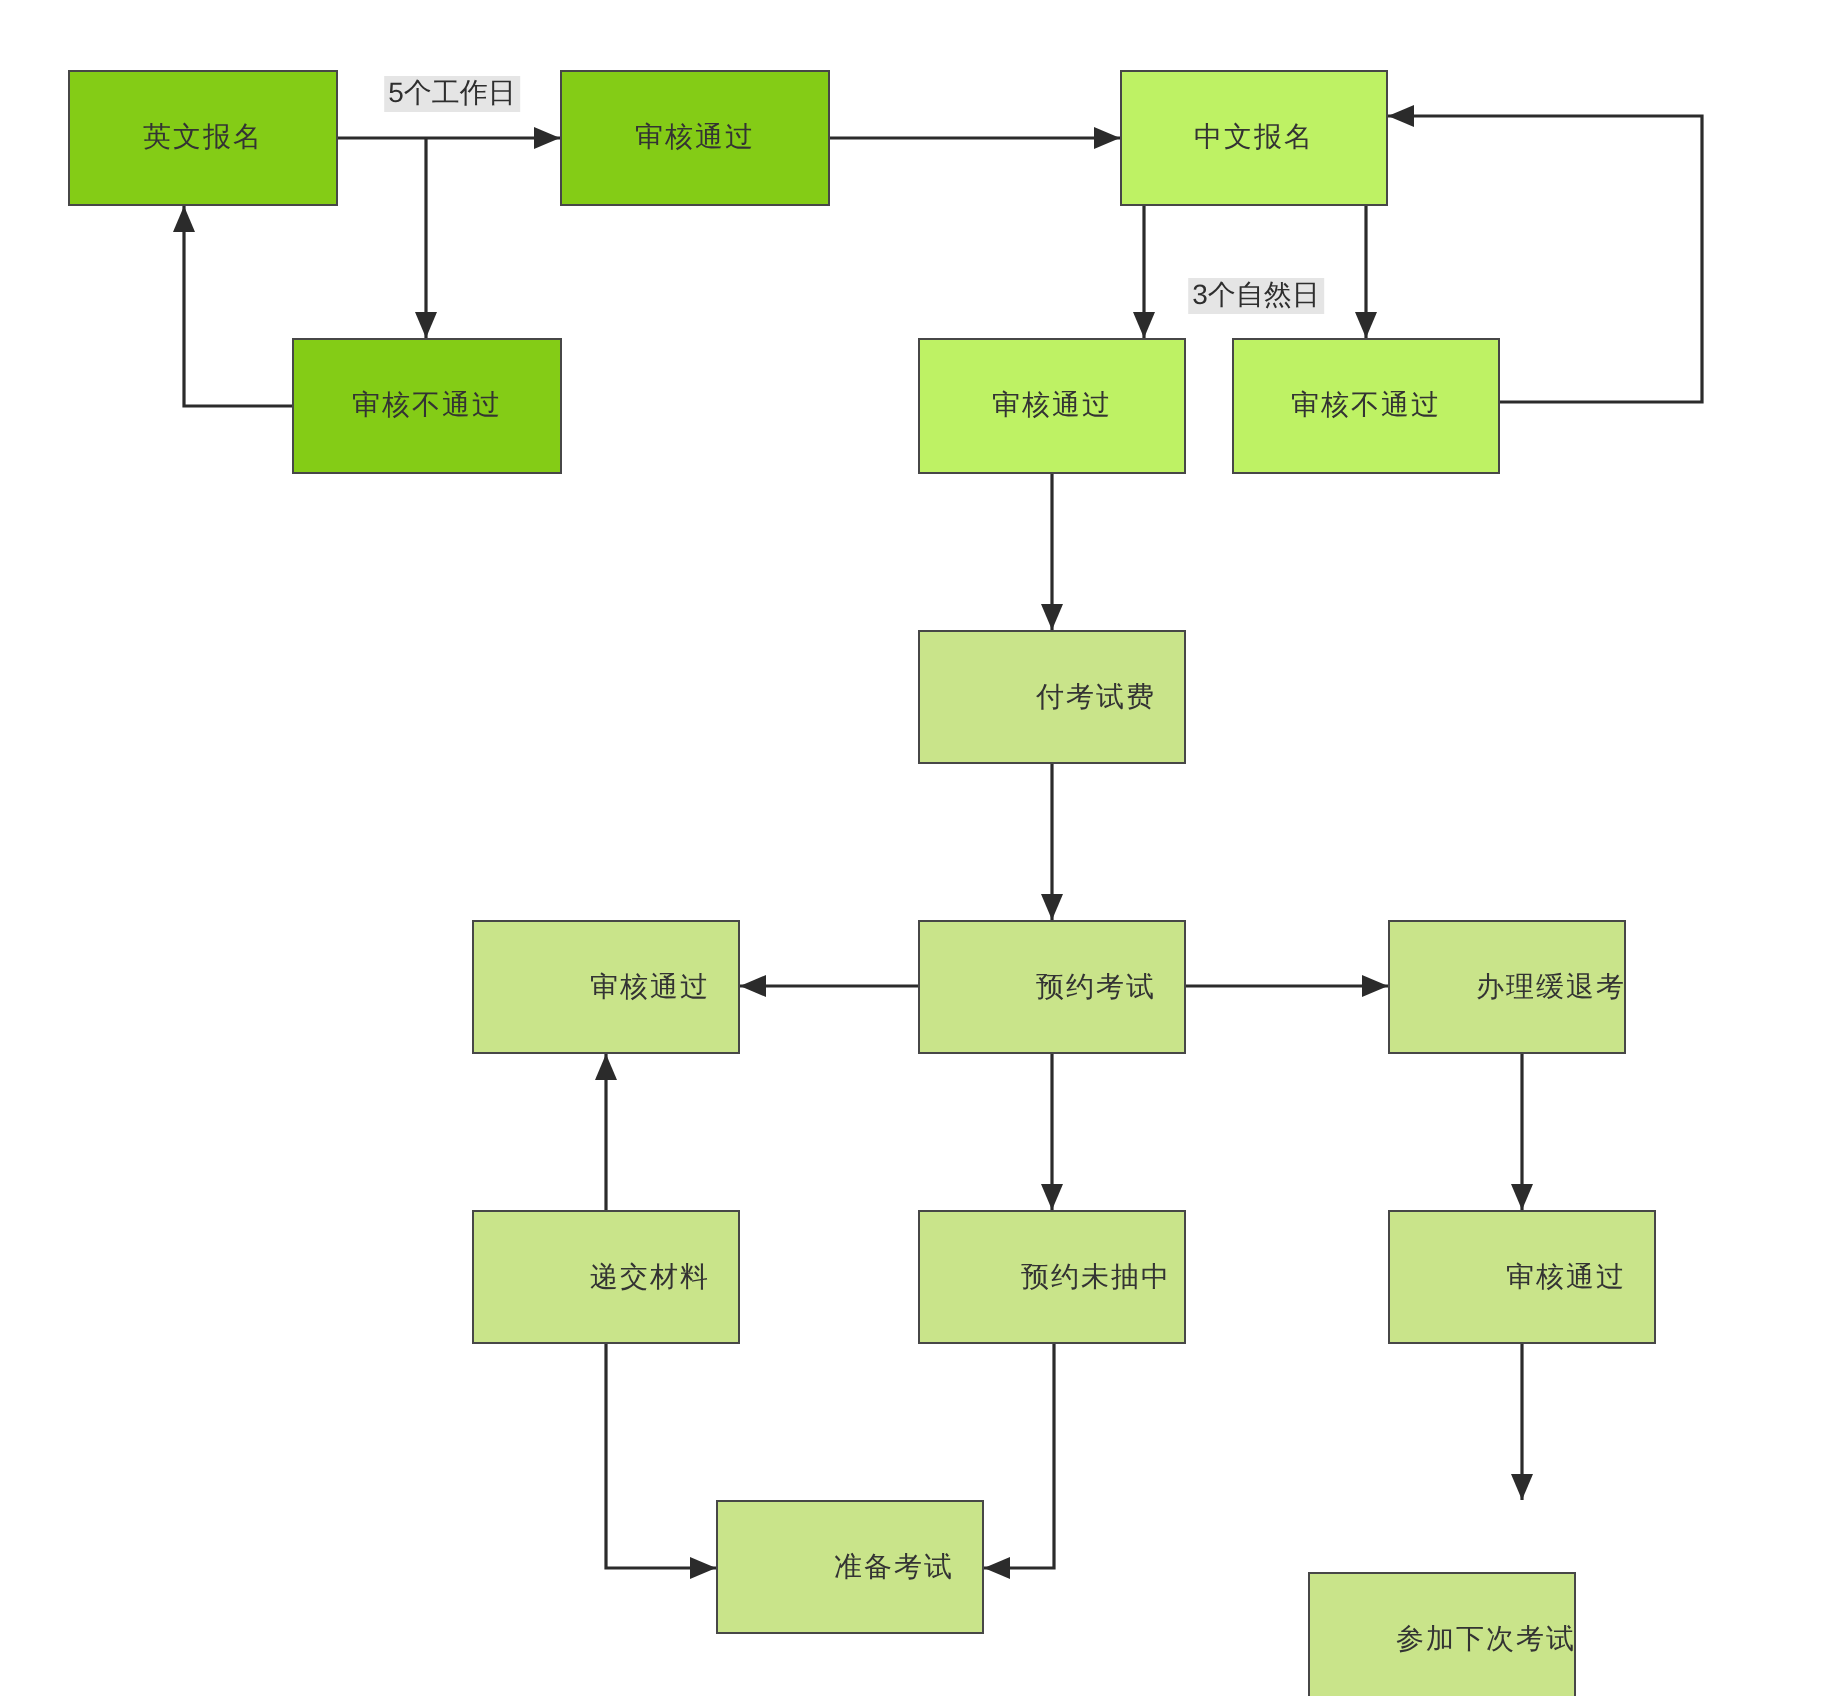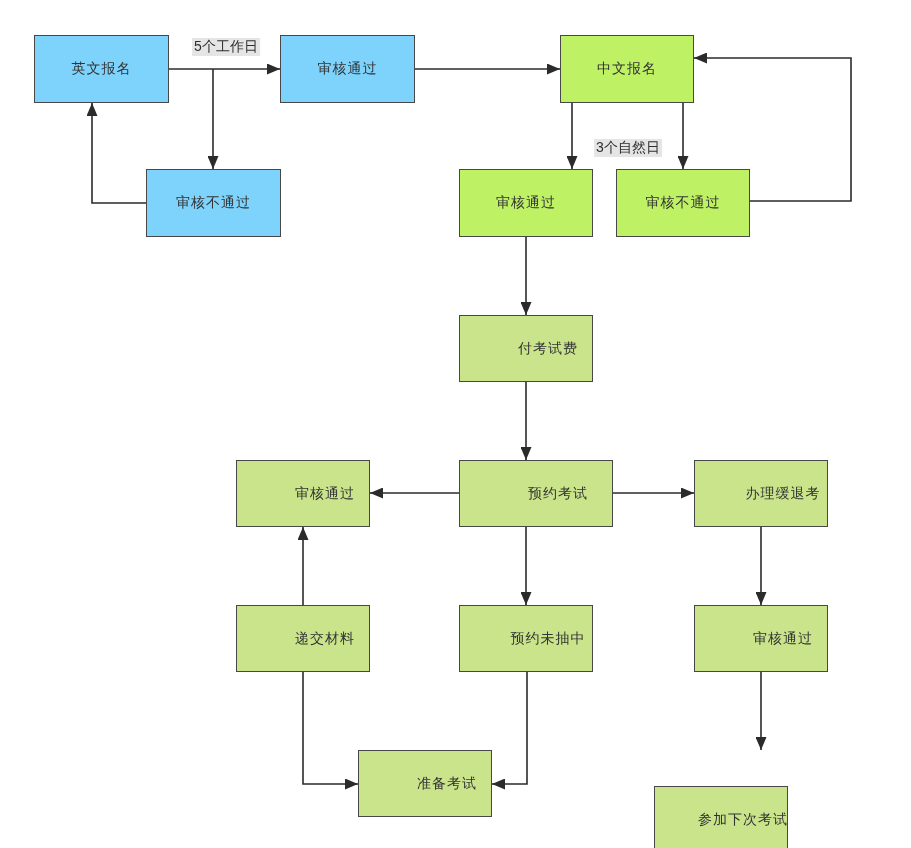--- a/index.html
+++ b/index.html
@@ -38,21 +38,21 @@
     box-sizing: border-box;
     border: 1.5px solid #474747;
     font-size: 14px;
     color: #333333;
     cursor: default;
   }
   .node span {
     white-space: nowrap;
     letter-spacing: 1px;
   }
-  .node.orange { background: #7dd3fc; }
+  .node.orange { background: #84cc16; }
   .node.pink   { background: #bef264; text-align: right; }
   .node.green  { background: #c9e48a; padding-left: 44px; }
   .edge-label {
     position: absolute;
     transform: translate(-50%, -50%);
     font-size: 14px;
     color: #2e2e2e;
     white-space: nowrap;
     background: #e5e5e5;
     padding: 0 2px;
@@ -106,24 +106,24 @@
       </div>
       <div class="node pink" style="left: 616px; top: 169px; width: 134px; height: 68px;">
         <span>审核不通过</span>
       </div>
       <div class="node green" style="left: 459px; top: 315px; width: 134px; height: 67px;">
         <span>付考试费</span>
       </div>
       <div class="node green" style="left: 236px; top: 460px; width: 134px; height: 67px;">
         <span>审核通过</span>
       </div>
-      <div class="node green" style="left: 459px; top: 460px; width: 154px; height: 67px;">
+      <div class="node green" style="left: 459px; top: 460px; width: 134px; height: 67px;">
         <span>预约考试</span>
       </div>
-      <div class="node green" style="left: 694px; top: 460px; width: 134px; height: 67px;">
+      <div class="node green" style="left: 694px; top: 460px; width: 119px; height: 67px;">
         <span>办理缓退考</span>
       </div>
       <div class="node green" style="left: 236px; top: 605px; width: 134px; height: 67px;">
         <span>递交材料</span>
       </div>
       <div class="node green" style="left: 459px; top: 605px; width: 134px; height: 67px;">
         <span>预约未抽中</span>
       </div>
       <div class="node green" style="left: 694px; top: 605px; width: 134px; height: 67px;">
         <span>审核通过</span>

